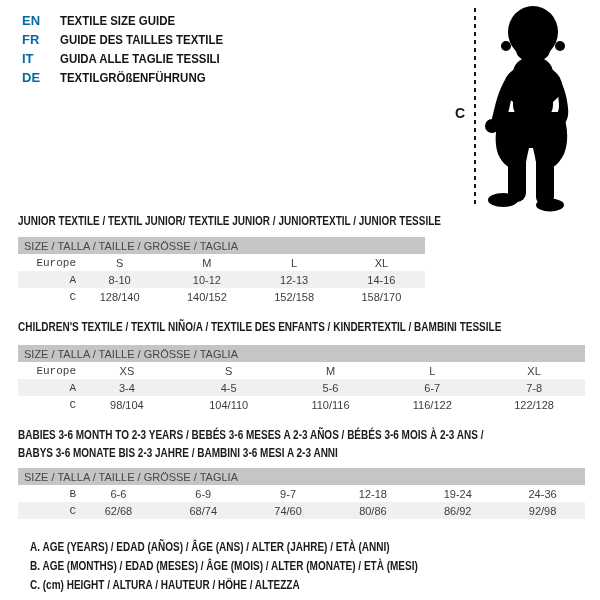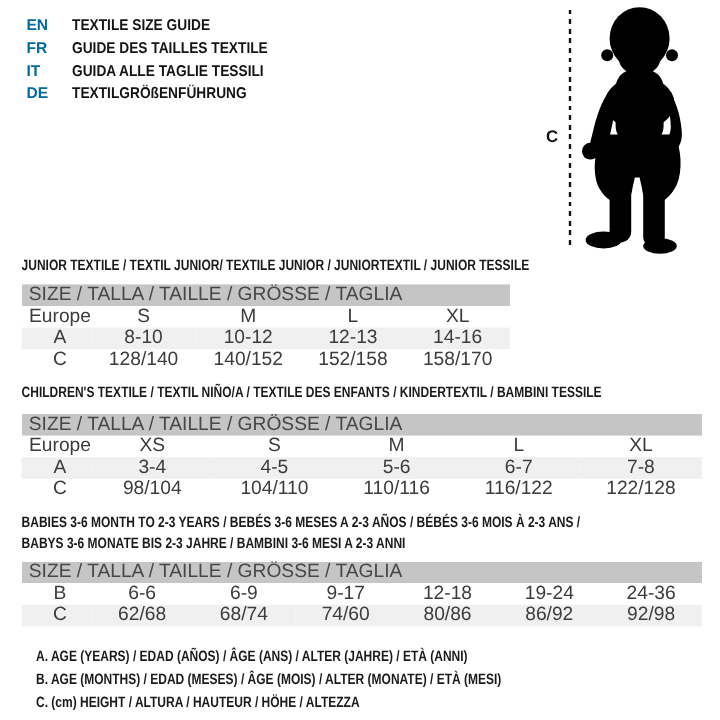--- a/index.html
+++ b/index.html
@@ -31,29 +31,29 @@
   .section-title {
     position:absolute; left:18px; font-weight:bold; font-size:12.5px; line-height:18px;
     color:var(--title-text,#1a1a1a); white-space:nowrap;
     transform:scaleX(.8); transform-origin:0 0;
   }
   .section-title.wrap { white-space:normal; width:600px; }
 
   
   .size-table {
     position:absolute; left:18px; border-collapse:collapse; table-layout:fixed;
-    font-size:16px; color:var(--table-text,#3c3c3c);
+    font-size:11px; color:var(--table-text,#3c3c3c);
   }
   .size-table th.sizebar {
     background:var(--header-bar,#c5c5c5); color:#474747;
     font-weight:normal; text-align:left; height:17px; padding:0 0 0 6px;
     white-space:nowrap; overflow:hidden;
   }
   .size-table td { height:17px; padding:0; text-align:center; white-space:nowrap; }
-  .size-table td.rowlabel { text-align:center; padding-left:6px; }
+  .size-table td.rowlabel { text-align:right; padding-left:6px;font-family:Liberation Mono, monospace; }
   .size-table tr.shaded { background:var(--shaded-row,#f0f0f0); }
 
   
   .notes { position:absolute; left:18px; top:537px;margin-left:12px; }
   .note-line {
     height:19px; display:flex; align-items:center; font-weight:bold; font-size:12.5px;
     color:var(--title-text,#1a1a1a); white-space:nowrap;
     transform:scaleX(.8); transform-origin:0 50%;
   }
 </style>
@@ -196,21 +196,21 @@
     <thead>
         <tr>
           <th class="sizebar" colspan="7">SIZE / TALLA / TAILLE / GRÖSSE / TAGLIA</th>
         </tr>
       </thead>
     <tbody>
         <tr>
           <td class="rowlabel">B</td>
           <td>6-6</td>
           <td>6-9</td>
-          <td>9-17</td>
+          <td>9-7</td>
           <td>12-18</td>
           <td>19-24</td>
           <td>24-36</td>
         </tr>
         <tr class="shaded">
           <td class="rowlabel">C</td>
           <td>62/68</td>
           <td>68/74</td>
           <td>74/60</td>
           <td>80/86</td>

